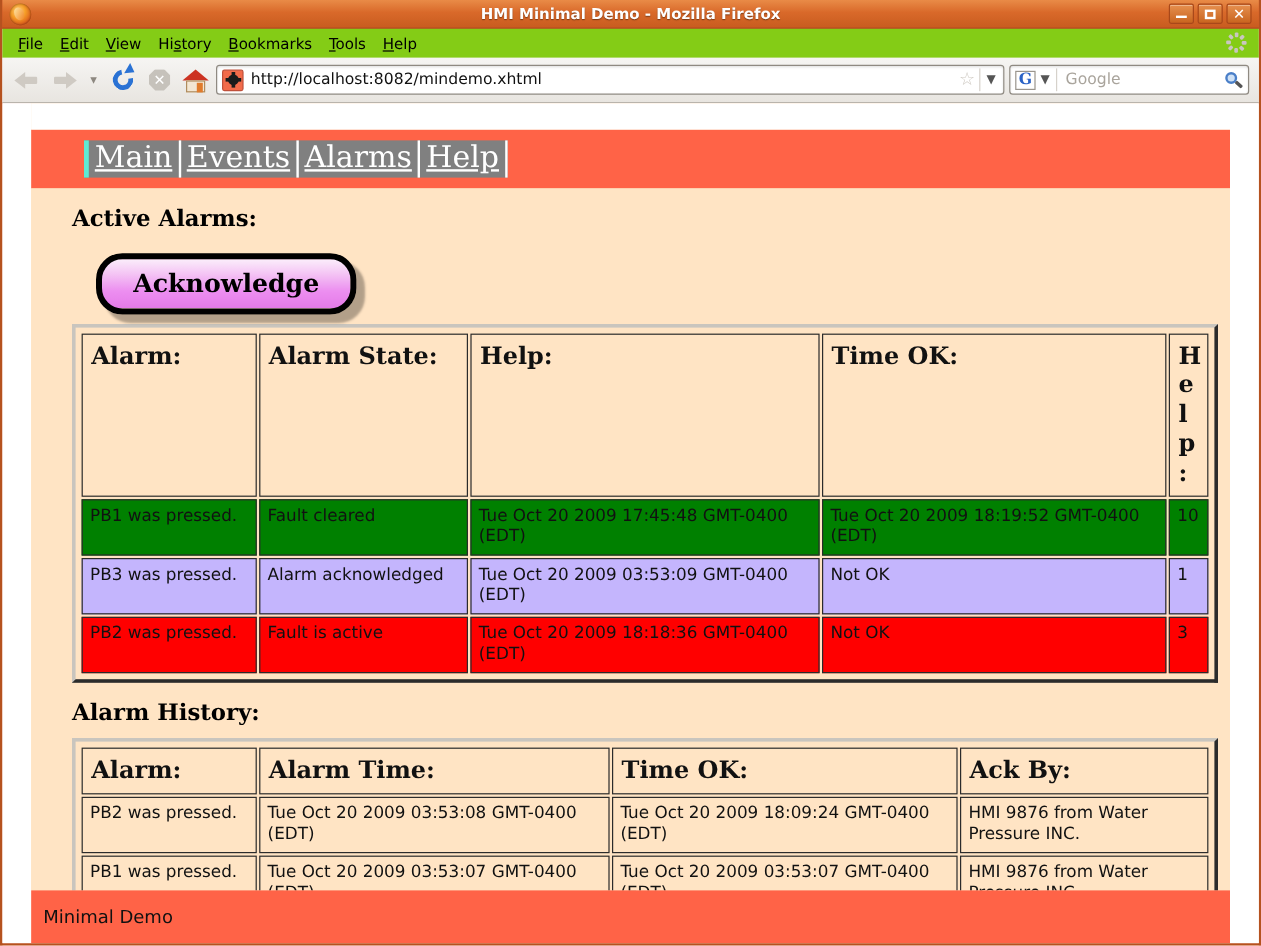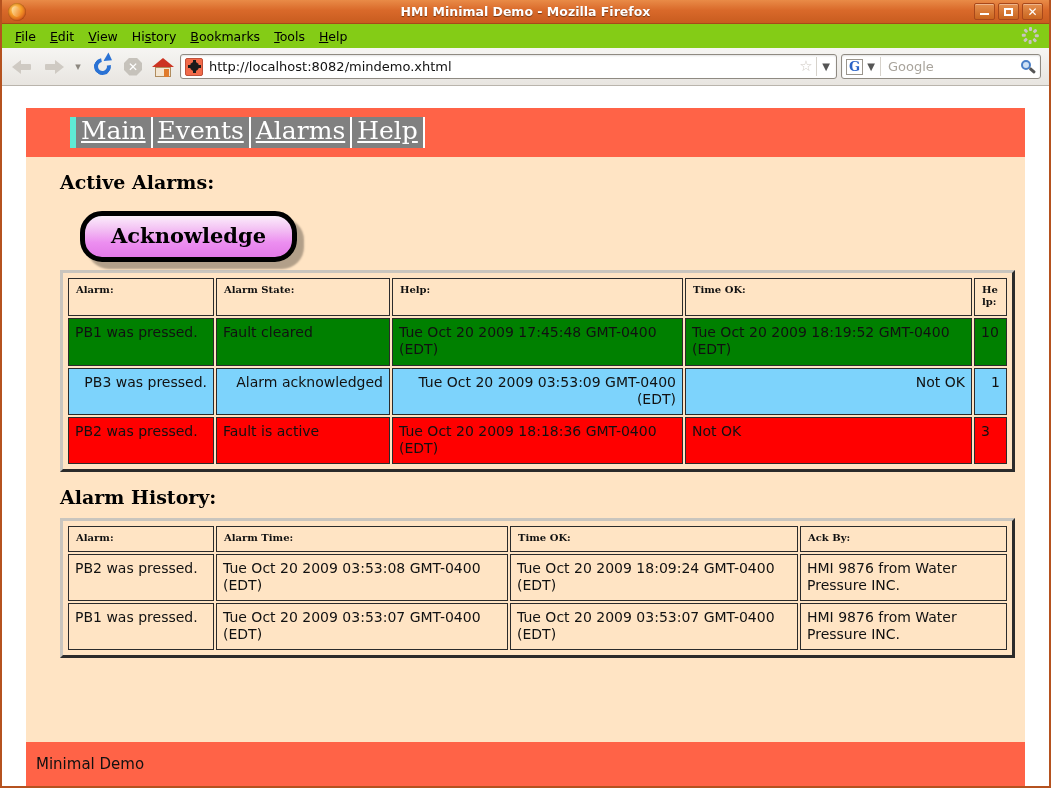--- a/index.html
+++ b/index.html
@@ -230,21 +230,21 @@
   .navlink {
     color: #ffffff;
     text-decoration: underline;
     font-family: "DejaVu Serif", serif;
     font-size: 25px;
     line-height: 1.05;
     padding: 1px 5px 3px 5px;
     border-right: 2px solid #ffffff;
     white-space: nowrap;
   }
-  .navlink:first-child { border-left: 6px solid #5eead4; }
+  .navlink:first-child { border-left: 4px solid #5eead4; }
 
   #content {
     flex: 1 1 auto;
     background: #ffe4c4;
     padding: 0 10px 0 10px;
     overflow: hidden;
   }
   h2.sec-title {
     font-family: "DejaVu Serif", serif;
     font-weight: bold;
@@ -291,25 +291,25 @@
     font-size: 14px;
     line-height: 1.22;
     color: #111;
     background: #ffe4c4;
     text-align: left;
     word-wrap: break-word;
   }
   table.grid th {
     font-family: "DejaVu Serif", serif;
     font-weight: bold;
-    font-size: 10px;
+    font-size: 20px;
     padding: 5px 7px 7px 7px;
   }
   tr.row-green td { background: #008000; }
-  tr.row-orange td { background: #7dd3fc; text-align: right; }
+  tr.row-orange td { background: #c4b5fd; }
   tr.row-red td { background: #ff0000; }
 
   #footer {
     background: #ff6347;
     height: 44px;
     flex: 0 0 auto;
     display: flex; align-items: center;
     padding-left: 10px;
     font-family: "DejaVu Sans", sans-serif;
     font-size: 15px;

